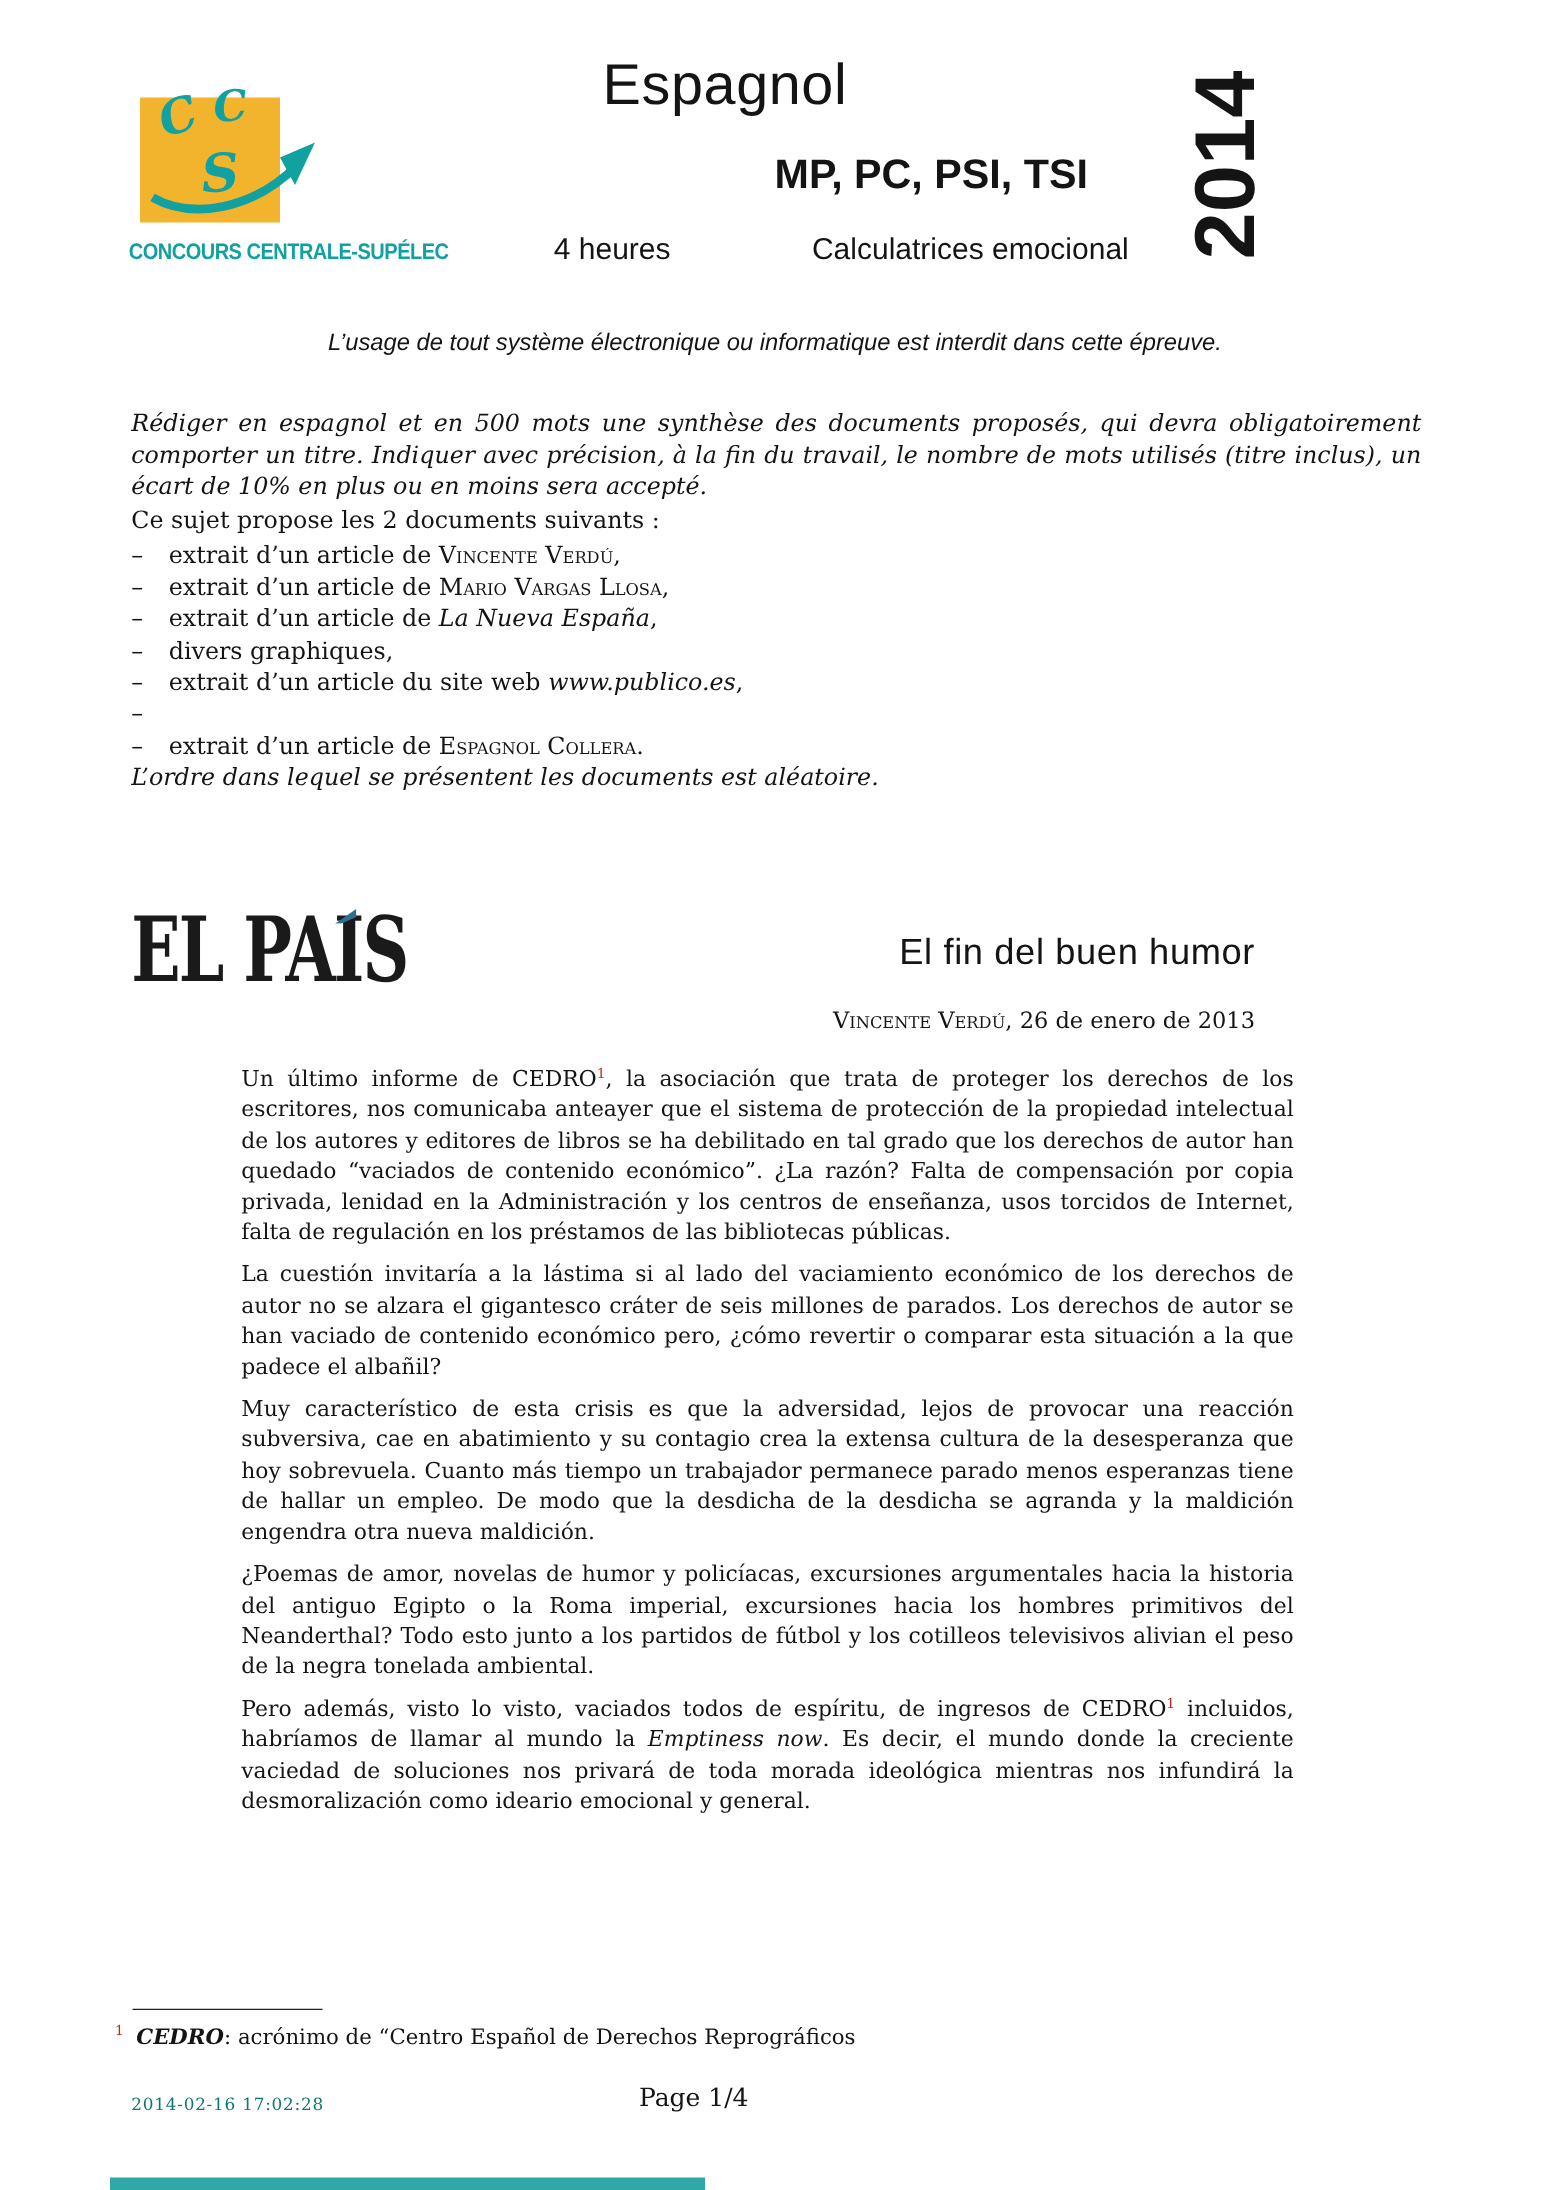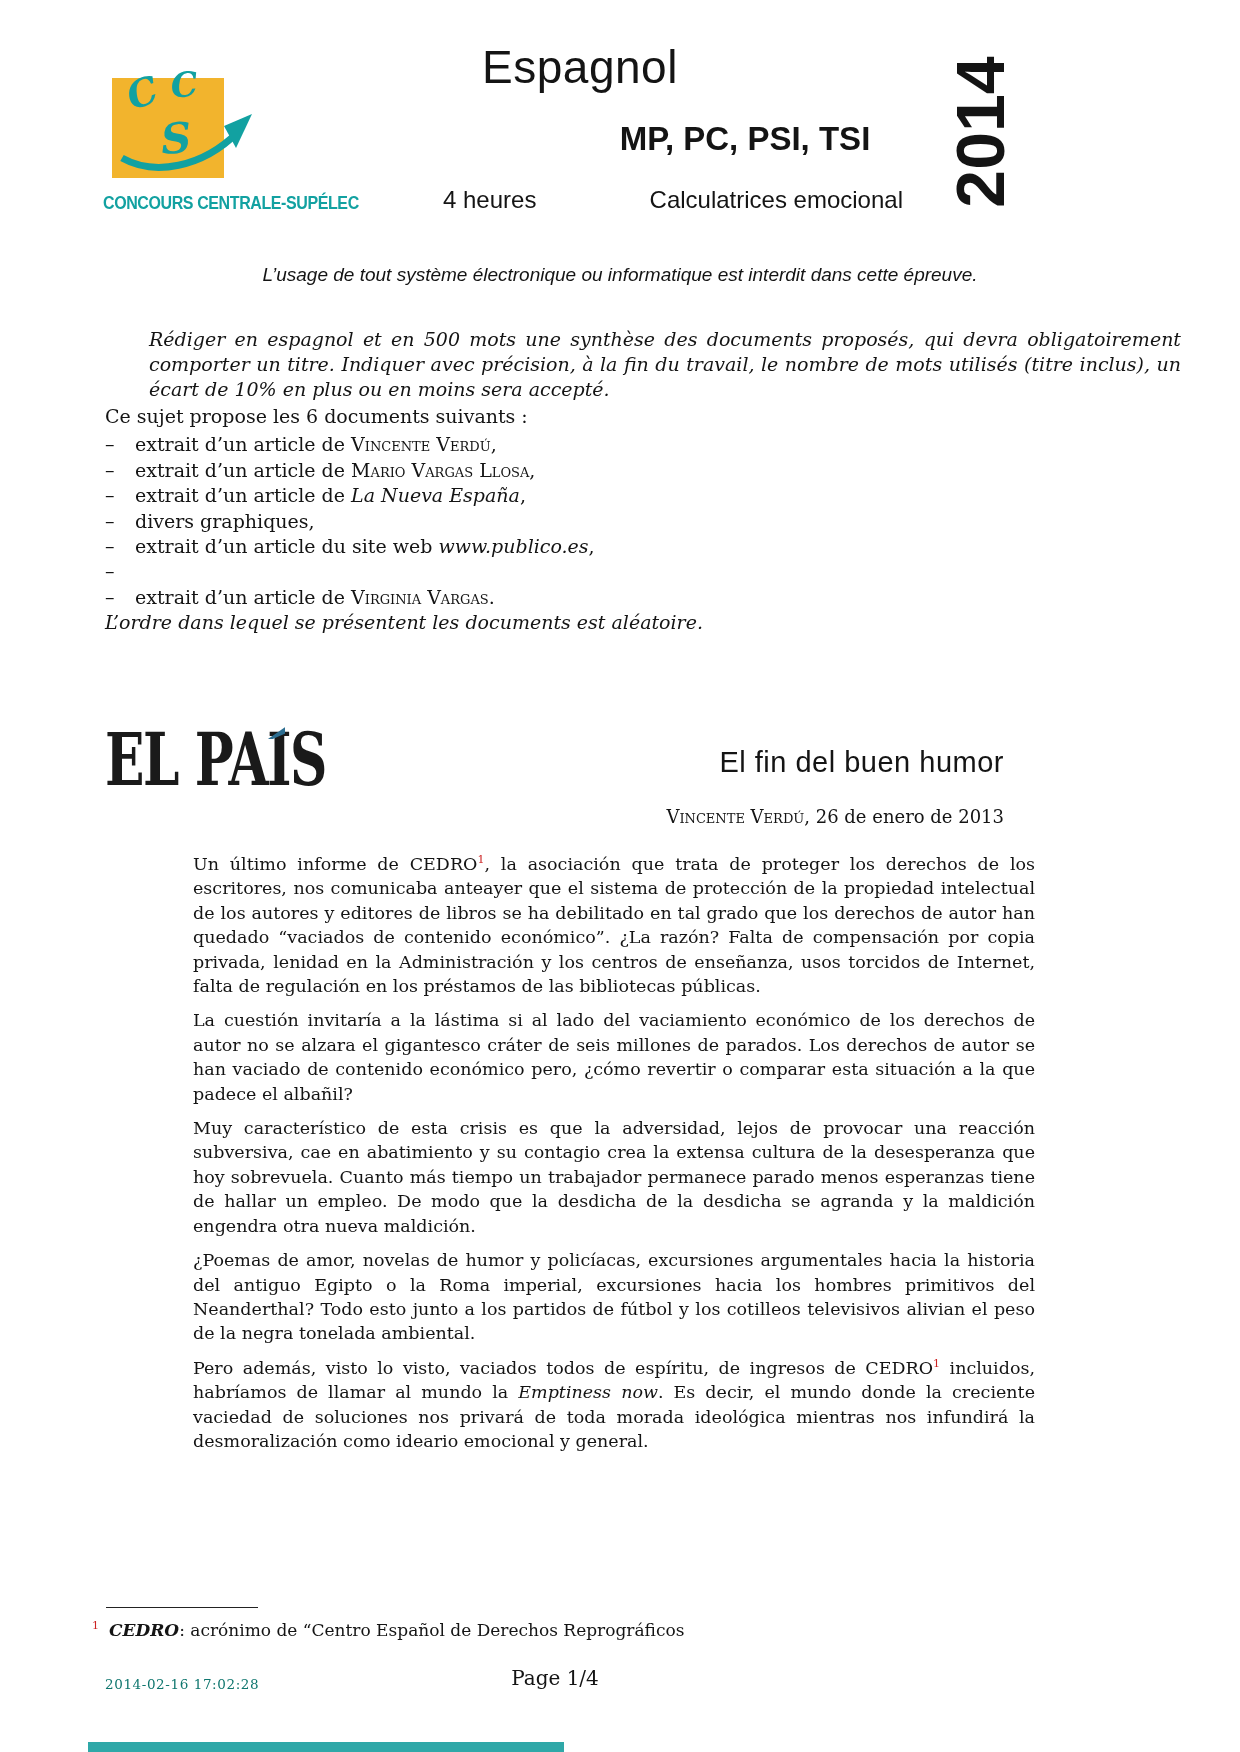--- a/index.html
+++ b/index.html
@@ -18,21 +18,21 @@
   .year-vert{position:absolute;left:890px;top:92px;width:180px;text-align:center;
     font-family:"Liberation Sans",sans-serif;font-weight:bold;font-size:68px;line-height:80px;
     transform:rotate(-90deg);}
   .duration-row{position:absolute;left:443px;top:186px;width:460px;display:flex;
     justify-content:space-between;font-family:"Liberation Sans",sans-serif;font-size:24px;}
   .notice{position:absolute;left:60px;top:264px;width:1120px;text-align:center;
     font-family:"Liberation Sans",sans-serif;font-style:italic;font-size:19px;}
 
   
   .brief{position:absolute;left:105px;top:327px;width:1032px;
-    font-style:italic;font-size:19px;line-height:25px;text-align:justify;margin-left:44px;}
+    font-style:italic;font-size:19px;line-height:25px;text-align:justify;}
   .docs{position:absolute;left:105px;top:404px;width:1032px;font-size:19px;line-height:25.4px;}
   .docs .intro{margin-bottom:3px;}
   .doc-item{display:flex;}
   .doc-item .dash{width:30px;flex:0 0 30px;}
   .order-note{position:absolute;left:105px;top:611px;font-style:italic;font-size:19px;}
   .sc{font-variant:small-caps;}
   .it{font-style:italic;}
 
   
   .elpais{position:absolute;left:105px;top:724px;font-family:"DejaVu Serif",serif;font-weight:bold;
@@ -80,21 +80,21 @@
   <div class="year-vert">2014</div>
   <div class="duration-row">
     <span>4 heures</span>
     <span>Calculatrices emocional</span>
   </div>
   <div class="notice">L’usage de tout système électronique ou informatique est interdit dans cette épreuve.</div>
 
   <div class="brief">Rédiger en espagnol et en 500 mots une synthèse des documents proposés, qui devra obligatoirement comporter un titre. Indiquer avec précision, à la fin du travail, le nombre de mots utilisés (titre inclus), un écart de 10% en plus ou en moins sera accepté.</div>
 
   <div class="docs">
-    <div class="intro">Ce sujet propose les 6 documents suivants :</div>
+    <div class="intro">Ce sujet propose les 2 documents suivants :</div>
 
     <div class="doc-item">
       <span class="dash">–</span>
       <span><span>extrait d’un article de </span><span class="sc">Vincente Verdú</span><span>,</span></span>
     </div>
     <div class="doc-item">
       <span class="dash">–</span>
       <span><span>extrait d’un article de </span><span class="sc">Mario Vargas Llosa</span><span>,</span></span>
     </div>
     <div class="doc-item">
@@ -107,21 +107,21 @@
     </div>
     <div class="doc-item">
       <span class="dash">–</span>
       <span><span>extrait d’un article du site web </span><span class="it">www.publico.es</span><span>,</span></span>
     </div>
     <div class="doc-item">
       <span class="dash">–</span>
     </div>
     <div class="doc-item">
       <span class="dash">–</span>
-      <span><span>extrait d’un article de </span><span class="sc">Virginia Vargas</span><span>.</span></span>
+      <span><span>extrait d’un article de </span><span class="sc">Espagnol Collera</span><span>.</span></span>
     </div>
   </div>
 
   <div class="order-note">L’ordre dans lequel se présentent les documents est aléatoire.</div>
 
   <div class="elpais"><span>EL PA</span><span class="iwrap"><span>I</span><span class="acc"></span></span><span>S</span></div>
 
   <div class="article-title">El fin del buen humor</div>
   <div class="byline"><span class="sc">Vincente Verdú</span><span>, 26 de enero de 2013</span></div>
 

